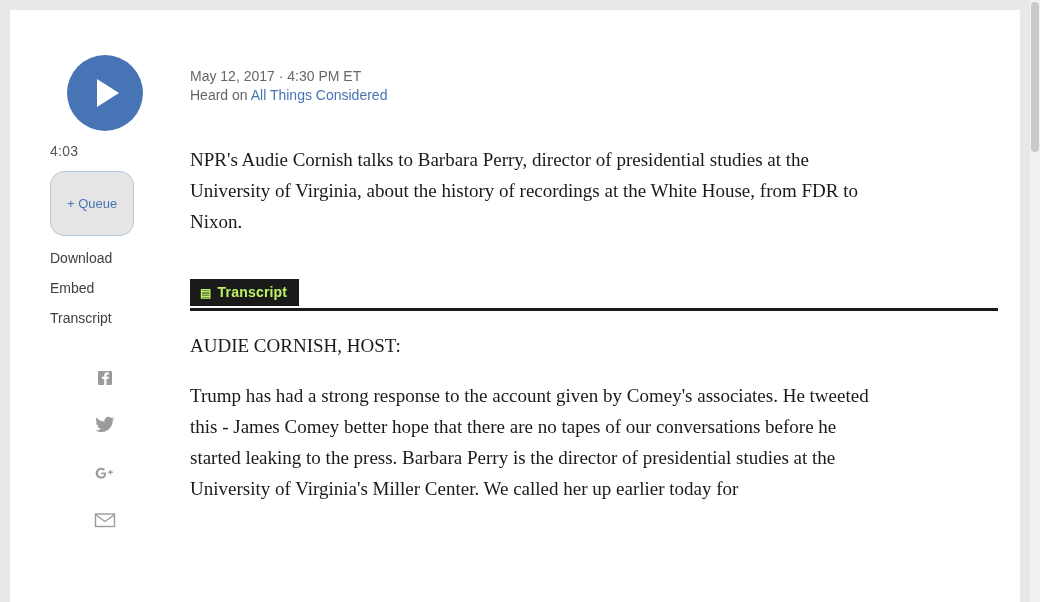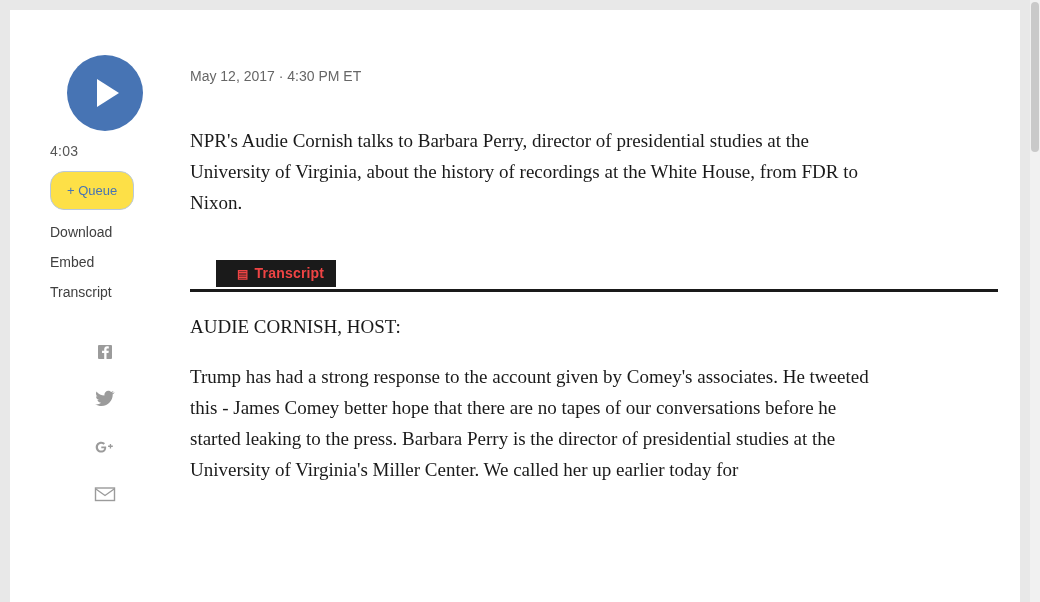--- a/index.html
+++ b/index.html
@@ -79,26 +79,26 @@
   }
   .duration {
     margin-top: 12px;
     font-size: 14px;
     color: #555;
     letter-spacing: .3px;
   }
   .queue-btn {
     display: inline-block;
     margin-top: 12px;
-    padding: 11px 16px;
+    padding: 24px 16px;
     border: 1px solid #b8c8dd;
     border-radius: 14px;
     color: #4774b4;
     font-size: 13px;
-    background: #fde047;
+    background: #e5e5e5;
     cursor: pointer;
   }
   .rail-link {
     display: block;
     margin-top: 14px;
     color: #404040;
     font-size: 14px;
     text-decoration: none;
     cursor: pointer;
   }
@@ -162,26 +162,25 @@
     width: 700px;
   }
   .transcript-head {
     margin-top: 42px;
     position: relative;
     height: 26px;
   }
   .transcript-tab {
     display: inline-block;
     background: #1a1a1a;
-    color: #ef4444;
+    color: #bef264;
     font-size: 14px;
     font-weight: bold;
-    padding: 5px 12px 6px 21px;
+    padding: 5px 12px 6px 10px;
     letter-spacing: .2px;
-    margin-left: 26px;
   }
   .transcript-tab .doc-icon {
     display: inline-block;
     margin-right: 6px;
     font-size: 12px;
   }
   .transcript-rule {
     position: absolute;
     left: 0;
     top: 29px;
@@ -241,20 +240,21 @@
             <svg width="22" height="16" viewBox="0 0 22 16" fill="none" stroke="#9b9b9b" stroke-width="1.4">
                 <rect x="1.5" y="2" width="19" height="12.5"></rect>
                 <path d="M1.5 2.8L11 9.5l9.5-6.7"></path>
               </svg>
           </span>
         </div>
       </div>
 
       <div class="article">
         <p class="byline">May 12, 2017 · 4:30 PM ET</p>
+        <p class="heard-on"><span>Heard on </span><a>All Things Considered</a></p>
 
         <p class="summary">NPR's Audie Cornish talks to Barbara Perry, director of presidential studies at the University of Virginia, about the history of recordings at the White House, from FDR to Nixon.</p>
 
         <div class="transcript-head">
           <span class="transcript-tab"><span class="doc-icon">▤</span><span>Transcript</span></span>
           <div class="transcript-rule"></div>
         </div>
 
         <p class="speaker">AUDIE CORNISH, HOST:</p>
         <p class="transcript-para">Trump has had a strong response to the account given by Comey's associates. He tweeted this - James Comey better hope that there are no tapes of our conversations before he started leaking to the press. Barbara Perry is the director of presidential studies at the University of Virginia's Miller Center. We called her up earlier today for</p>

